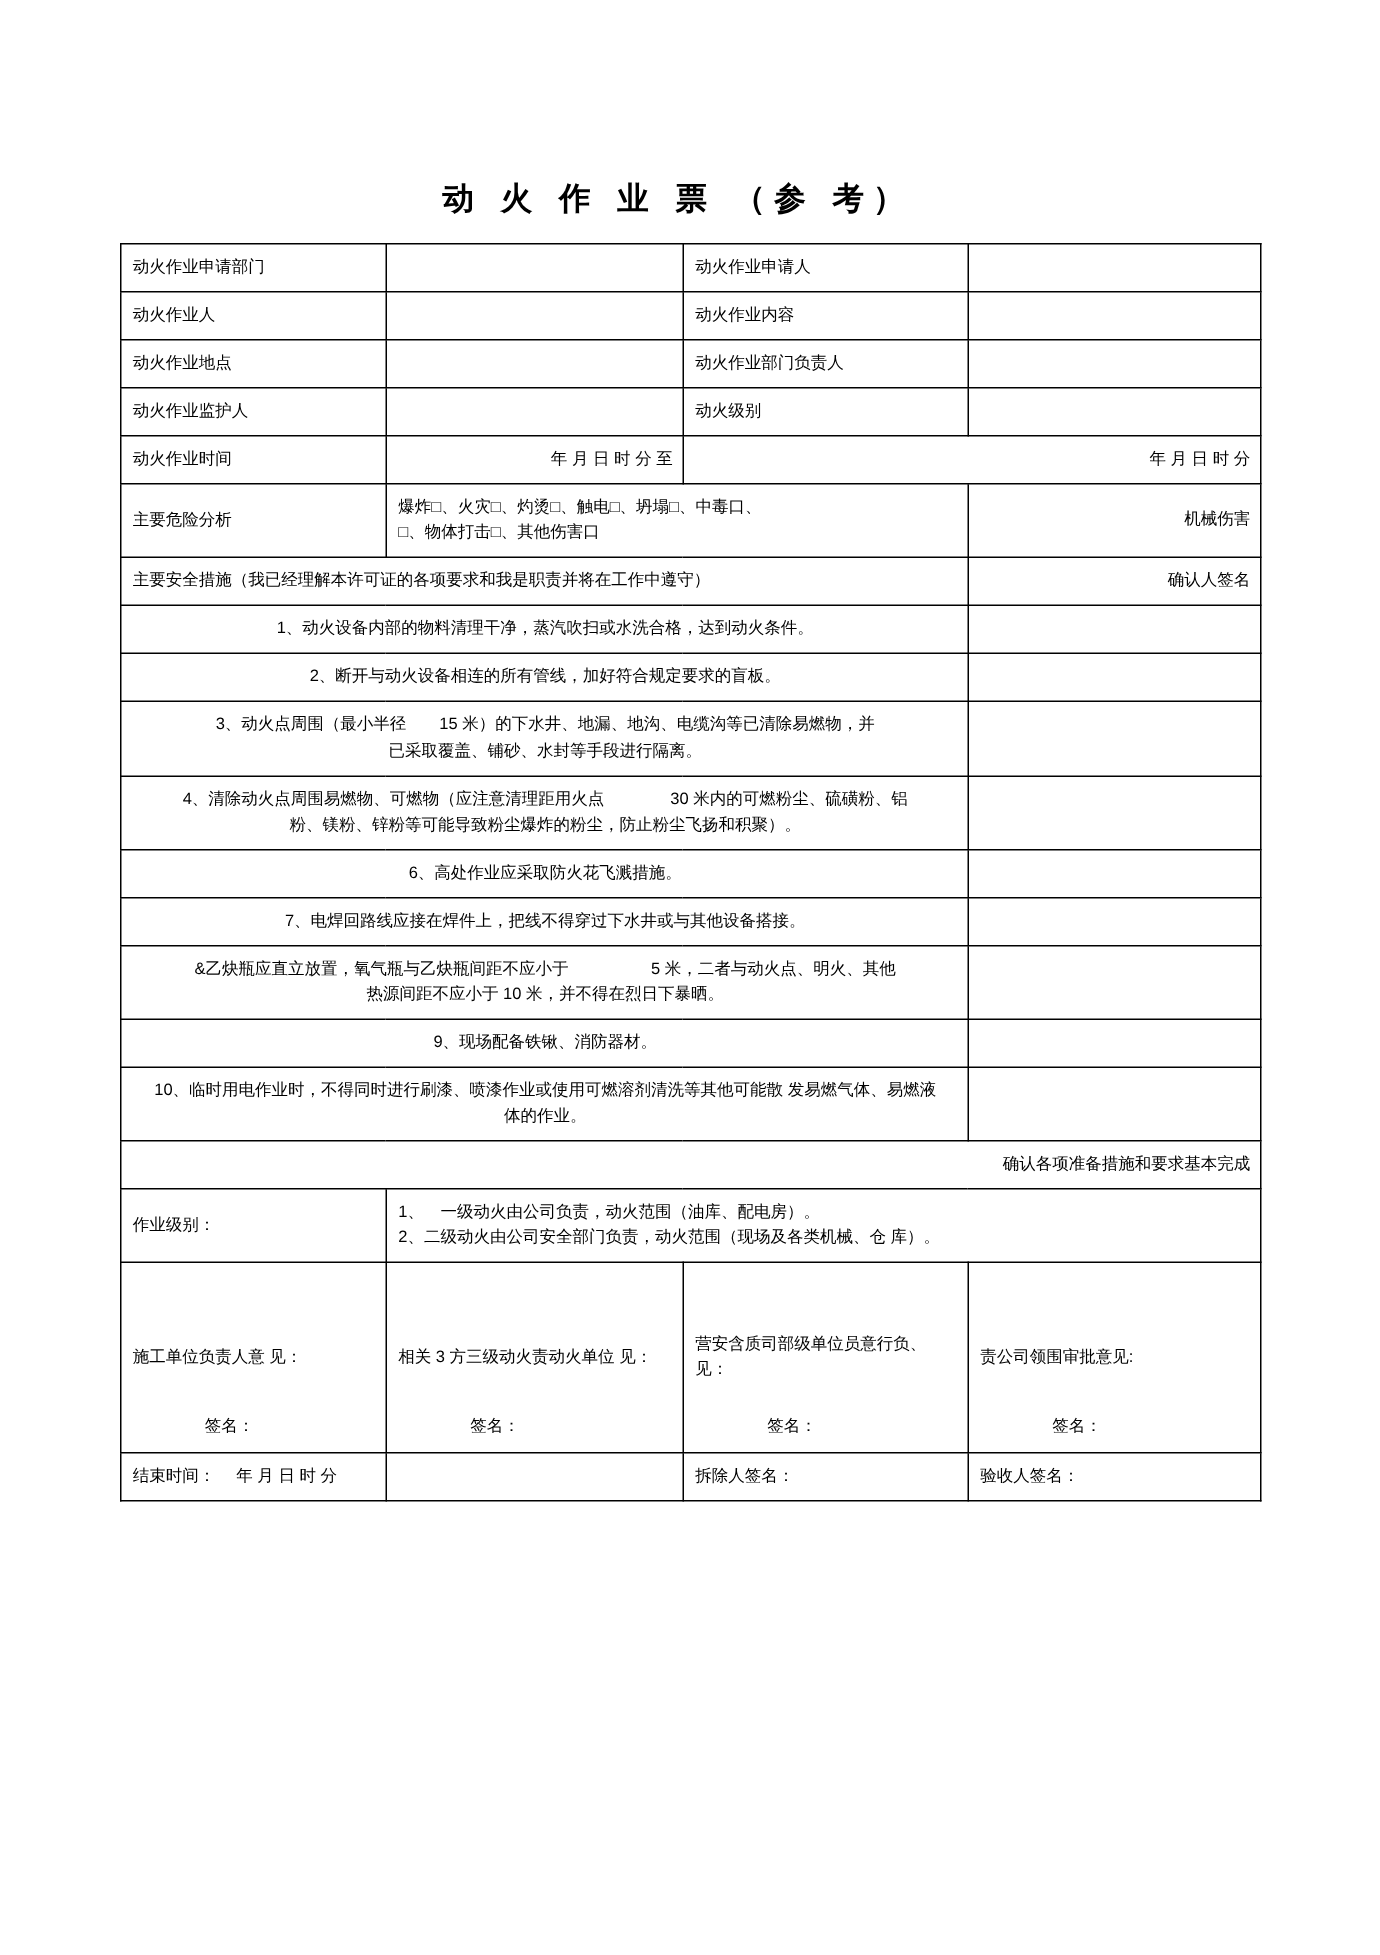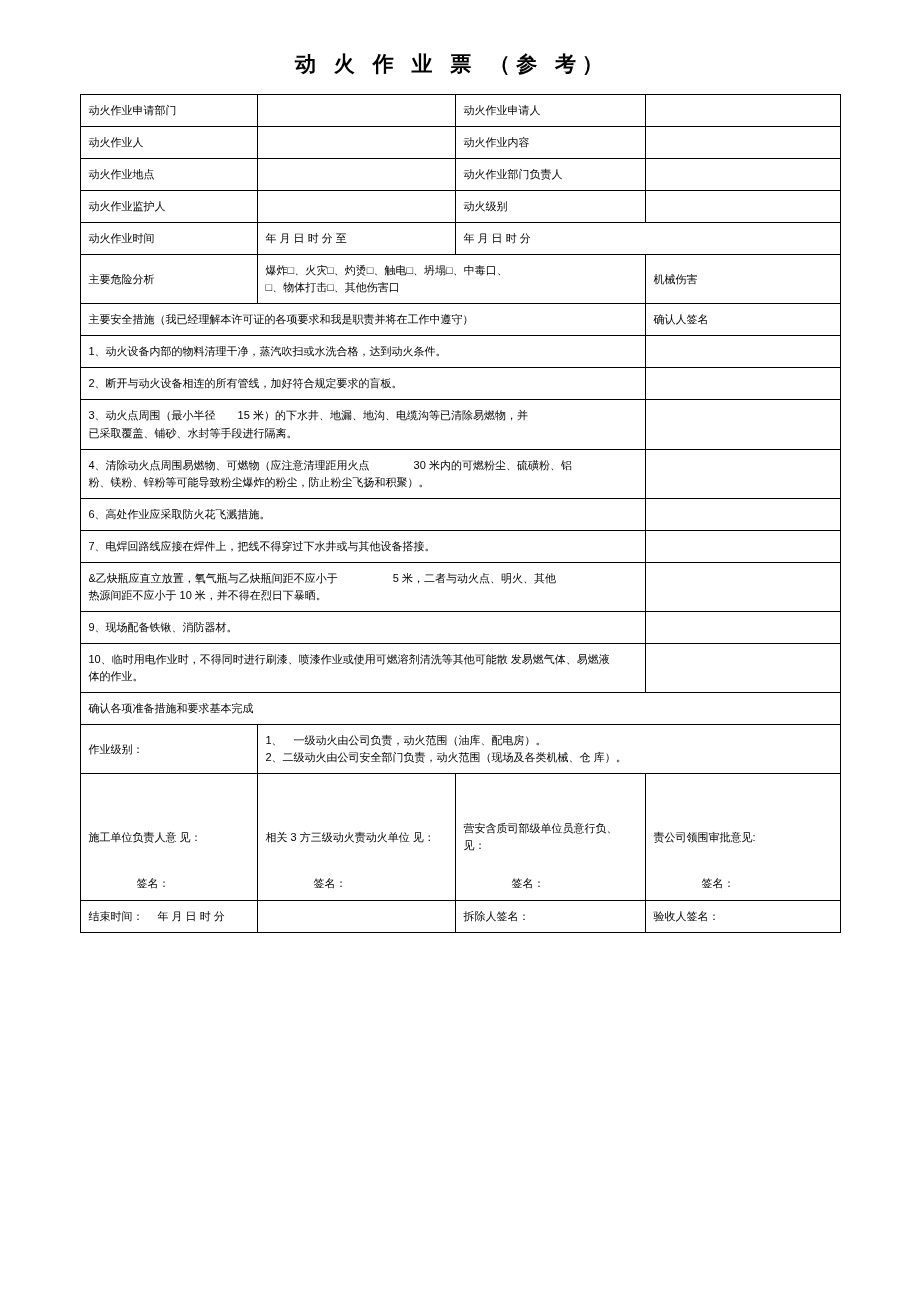--- a/index.html
+++ b/index.html
@@ -19,47 +19,48 @@
     width: 920px;
     height: 1303px;
     box-sizing: border-box;
     padding: 0;
   }
   .doc-title {
     text-align: center;
     font-size: 21px;
     font-weight: bold;
     letter-spacing: 6px;
-    margin-top: 50px;
+    margin-top: 118px;
     margin-bottom: 16px;
     padding-right: 16px;
   }
   table.form {
     border-collapse: collapse;
     width: 760px;
     margin: 0 auto;
     table-layout: fixed;
   }
   table.form td {
     border: 1px solid #000000;
     font-size: 11px;
     line-height: 1.55;
     padding: 7px 6px 7px 8px;
     vertical-align: middle;
     word-break: break-all;
   }
   td.label { white-space: nowrap; }
   td.blank { }
-  .center { text-align: left; }
+  .center { text-align: right; }
   .nowrap { white-space: nowrap; }
-  .row-measure td { padding-top: 6px; padding-bottom: 6px; }
+  .row-measure td { padding-top: 6px; padding-bottom: 6px; text-align: center; }
   .two-line { line-height: 1.75; }
   .hazard-line { display: block; }
   .mech {
-    text-align: left;
+    text-align: right;
+    font-family: Liberation Mono, monospace;
   }
   .sign-cell {
     height: 112px;
     vertical-align: top;
     position: relative;
   }
   .sign-cell .top-text { display: block; }
   .sign-cell .sign-label {
     position: absolute;
     left: 8px;

